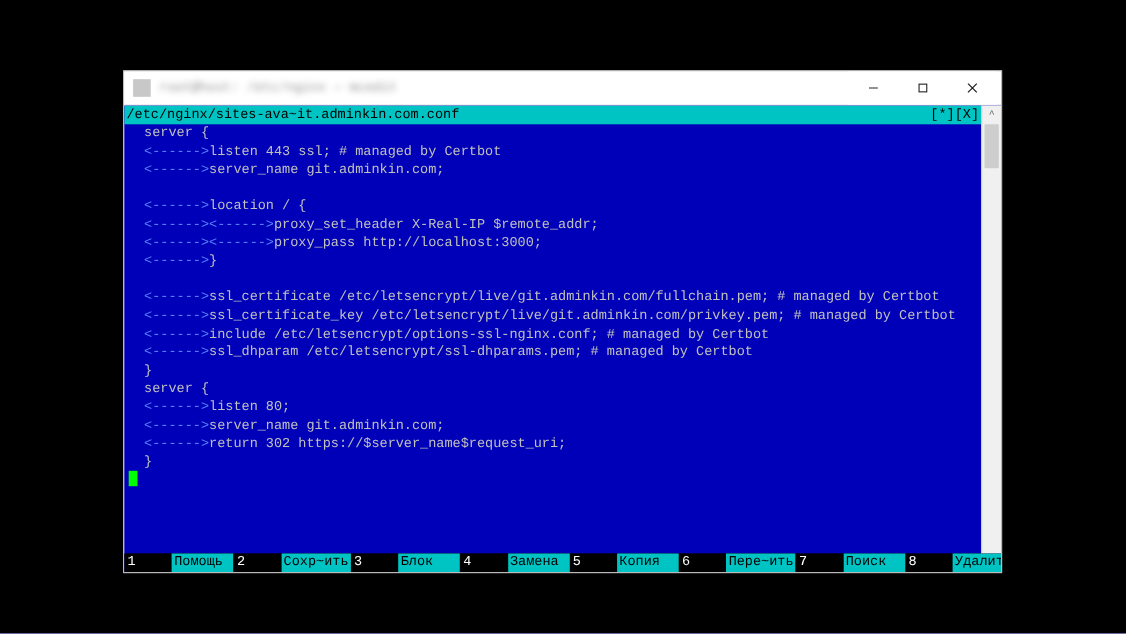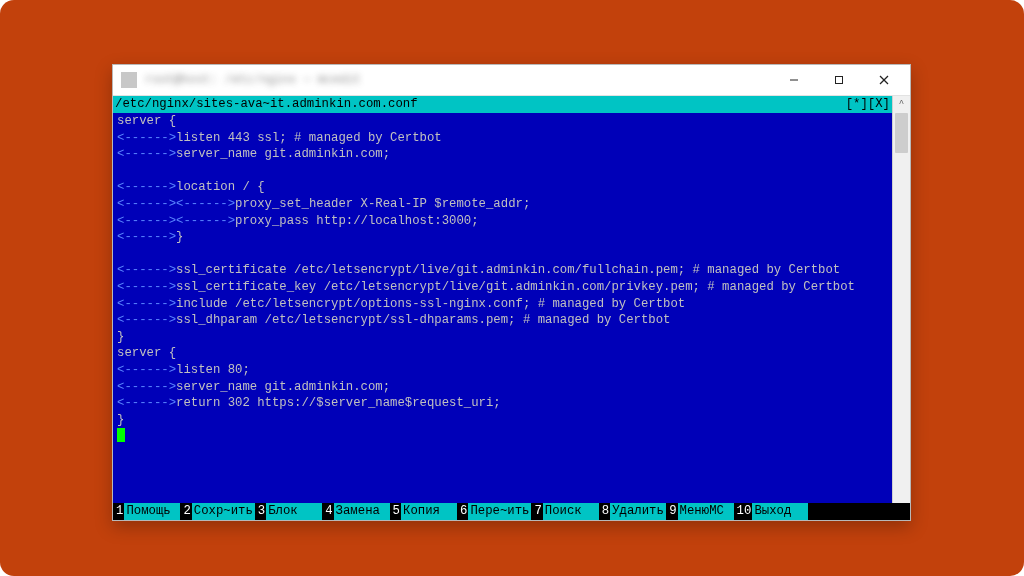--- a/index.html
+++ b/index.html
@@ -6,23 +6,22 @@
     margin: 0;
     padding: 0;
     width: 1024px;
     height: 576px;
     overflow: hidden;
     font-family: "Consolas", "Courier New", monospace;
   }
   .desktop {
     width: 1024px;
     height: 576px;
-    background: #c2410c;
+    background: #000000;
     position: relative;
-    border-radius: 14px;
   }
   .window {
     position: absolute;
     left: 112px;
     top: 64px;
     width: 797px;
     height: 455px;
     background: #ffffff;
     box-shadow: 0 6px 16px rgba(0,0,0,0.25);
     border: 1px solid #b8b8b8;
@@ -122,20 +121,21 @@
   .statusline .sl-right {
     margin-left: auto;
   }
   .editor {
     padding: 0 4px;
     color: #c0c0c0;
     white-space: pre;
   }
   .line {
     display: flex;
+    margin-left: 14px;
   }
   .tab-marker {
     color: #5a85ff;
   }
   .cursor {
     display: inline-block;
     width: 8px;
     height: 14px;
     background: #00ff00;
     margin-left: 4px;
@@ -157,20 +157,21 @@
   .fn-num {
     color: #ffffff;
     padding: 0 1px;
   }
   .fn-label {
     background: #00c4c4;
     color: #000000;
     padding: 0 2px;
     min-width: 52px;
     display: inline-block;
+    margin-left: 32px;
   }
 </style>
 </head>
 <body>
 
 <div class="desktop">
   <div class="window">
     <div class="titlebar">
       <div class="app-icon"></div>
       <div class="title-text">root@host: /etc/nginx — mcedit</div>

